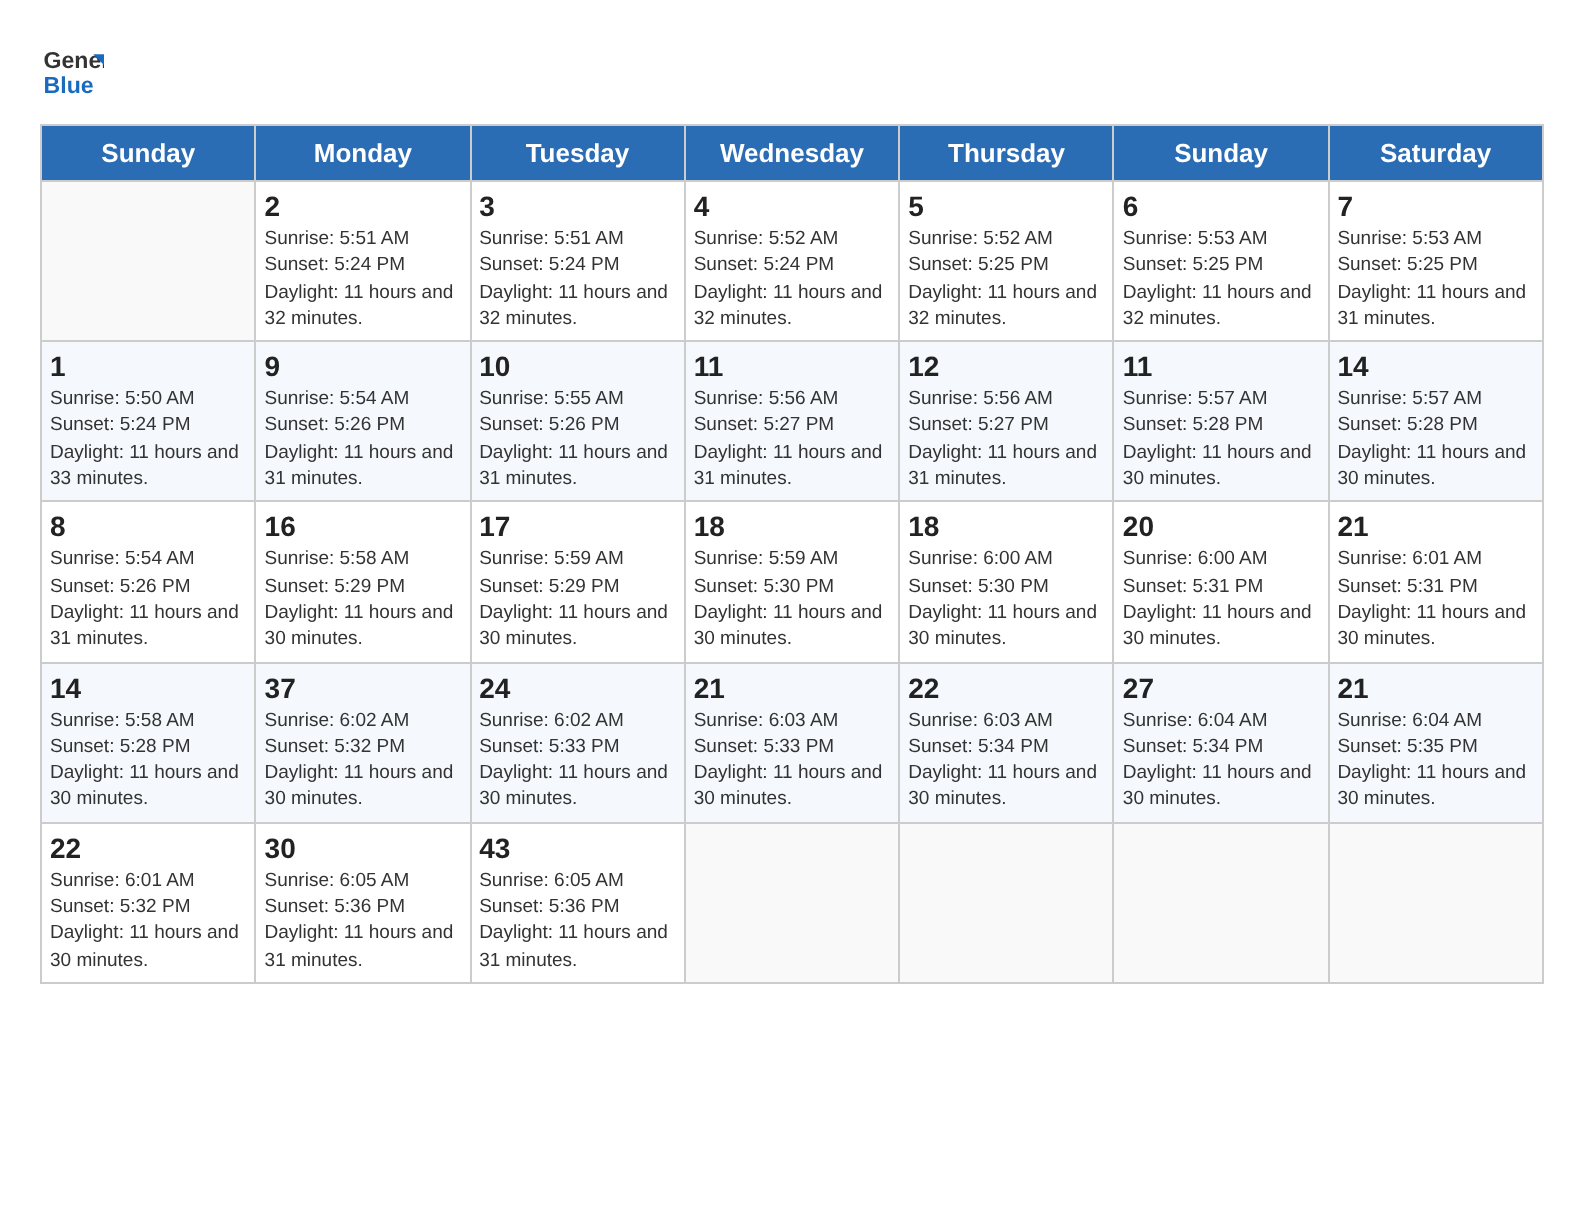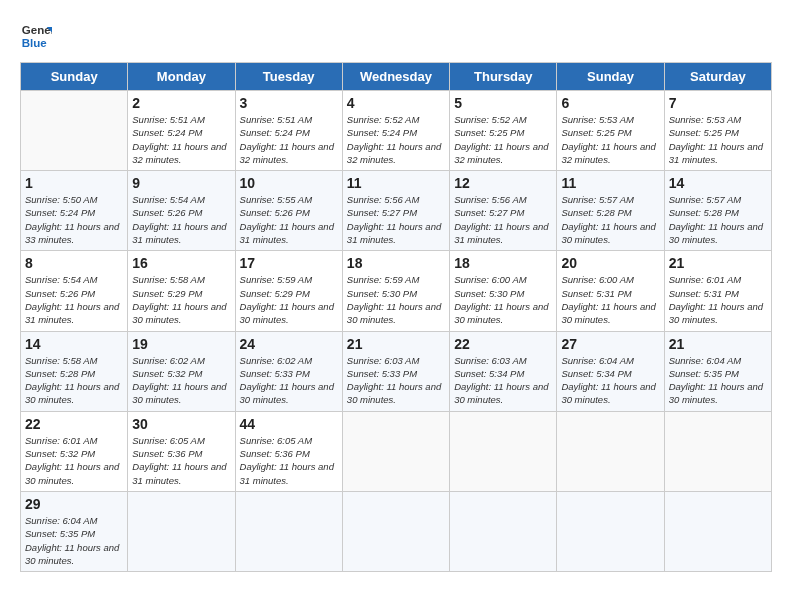--- a/index.html
+++ b/index.html
@@ -67,21 +67,20 @@
       font-size: 14px;
       font-weight: bold;
       color: #222;
       display: block;
       margin-bottom: 2px;
     }
     .day-info {
       font-size: 9.5px;
       color: #333;
       line-height: 1.4;
-      font-style: italic;
     }
     td.empty {
       background: #f9f9f9;
     }
   </style>
 </head>
 <body>
 
 <div class="header">
   <div class="logo">
@@ -136,39 +135,30 @@
         <td><span class="day-num">8</span><span class="day-info">Sunrise: 5:54 AM<br>Sunset: 5:26 PM<br>Daylight: 11 hours and 31 minutes.</span></td>
         <td><span class="day-num">16</span><span class="day-info">Sunrise: 5:58 AM<br>Sunset: 5:29 PM<br>Daylight: 11 hours and 30 minutes.</span></td>
         <td><span class="day-num">17</span><span class="day-info">Sunrise: 5:59 AM<br>Sunset: 5:29 PM<br>Daylight: 11 hours and 30 minutes.</span></td>
         <td><span class="day-num">18</span><span class="day-info">Sunrise: 5:59 AM<br>Sunset: 5:30 PM<br>Daylight: 11 hours and 30 minutes.</span></td>
         <td><span class="day-num">18</span><span class="day-info">Sunrise: 6:00 AM<br>Sunset: 5:30 PM<br>Daylight: 11 hours and 30 minutes.</span></td>
         <td><span class="day-num">20</span><span class="day-info">Sunrise: 6:00 AM<br>Sunset: 5:31 PM<br>Daylight: 11 hours and 30 minutes.</span></td>
         <td><span class="day-num">21</span><span class="day-info">Sunrise: 6:01 AM<br>Sunset: 5:31 PM<br>Daylight: 11 hours and 30 minutes.</span></td>
       </tr>
       <tr>
         <td><span class="day-num">14</span><span class="day-info">Sunrise: 5:58 AM<br>Sunset: 5:28 PM<br>Daylight: 11 hours and 30 minutes.</span></td>
-        <td><span class="day-num">19</span><span class="day-info">Sunrise: 6:02 AM<br>Sunset: 5:32 PM<br>Daylight: 11 hours and 30 minutes.</span></td>
+        <td><span class="day-num">37</span><span class="day-info">Sunrise: 6:02 AM<br>Sunset: 5:32 PM<br>Daylight: 11 hours and 30 minutes.</span></td>
         <td><span class="day-num">24</span><span class="day-info">Sunrise: 6:02 AM<br>Sunset: 5:33 PM<br>Daylight: 11 hours and 30 minutes.</span></td>
         <td><span class="day-num">21</span><span class="day-info">Sunrise: 6:03 AM<br>Sunset: 5:33 PM<br>Daylight: 11 hours and 30 minutes.</span></td>
         <td><span class="day-num">22</span><span class="day-info">Sunrise: 6:03 AM<br>Sunset: 5:34 PM<br>Daylight: 11 hours and 30 minutes.</span></td>
         <td><span class="day-num">27</span><span class="day-info">Sunrise: 6:04 AM<br>Sunset: 5:34 PM<br>Daylight: 11 hours and 30 minutes.</span></td>
         <td><span class="day-num">21</span><span class="day-info">Sunrise: 6:04 AM<br>Sunset: 5:35 PM<br>Daylight: 11 hours and 30 minutes.</span></td>
       </tr>
       <tr>
         <td><span class="day-num">22</span><span class="day-info">Sunrise: 6:01 AM<br>Sunset: 5:32 PM<br>Daylight: 11 hours and 30 minutes.</span></td>
         <td><span class="day-num">30</span><span class="day-info">Sunrise: 6:05 AM<br>Sunset: 5:36 PM<br>Daylight: 11 hours and 31 minutes.</span></td>
-        <td><span class="day-num">44</span><span class="day-info">Sunrise: 6:05 AM<br>Sunset: 5:36 PM<br>Daylight: 11 hours and 31 minutes.</span></td>
-        <td class="empty"></td>
-        <td class="empty"></td>
-        <td class="empty"></td>
-        <td class="empty"></td>
-      </tr>
-      <tr>
-        <td><span class="day-num">29</span><span class="day-info">Sunrise: 6:04 AM<br>Sunset: 5:35 PM<br>Daylight: 11 hours and 30 minutes.</span></td>
-        <td class="empty"></td>
-        <td class="empty"></td>
+        <td><span class="day-num">43</span><span class="day-info">Sunrise: 6:05 AM<br>Sunset: 5:36 PM<br>Daylight: 11 hours and 31 minutes.</span></td>
         <td class="empty"></td>
         <td class="empty"></td>
         <td class="empty"></td>
         <td class="empty"></td>
       </tr>
     </tbody>
 </table>
 
 </body></html>

